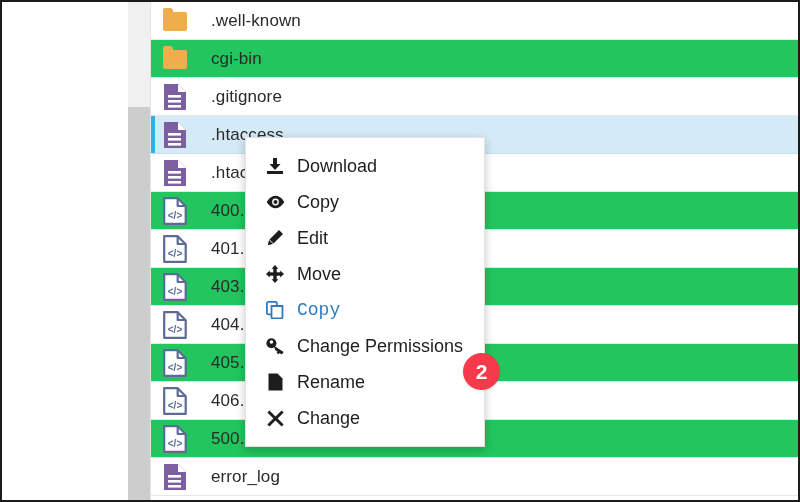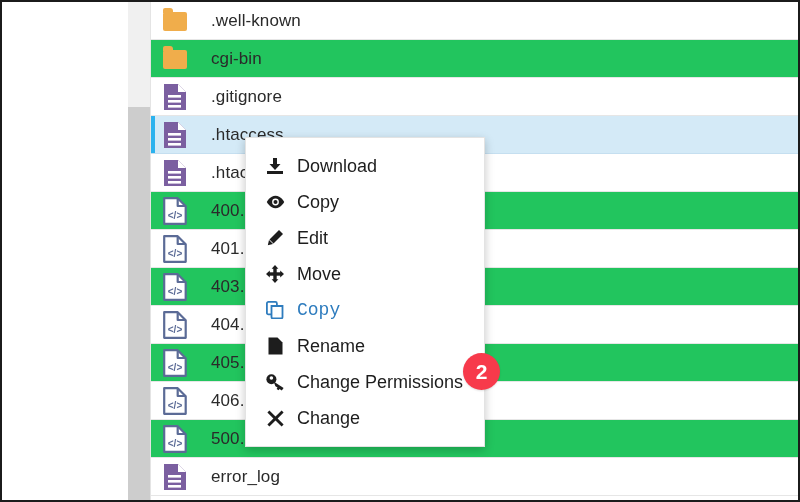--- a/index.html
+++ b/index.html
@@ -361,38 +361,38 @@
         <span class="menu-icon">
           <svg width="18" height="18" viewBox="0 0 18 18">
             <rect x="0.9" y="0.9" width="10" height="12.5" rx="1.5" fill="none" stroke="#2e7cbe" stroke-width="1.8"></rect>
             <path d="M5.5 5 h7 l4 0 v11 a1.5 1.5 0 0 1 -1.5 1.5 h-8 a1.5 1.5 0 0 1 -1.5 -1.5 z" fill="#ffffff" stroke="#2e7cbe" stroke-width="1.8"></path>
           </svg>
         </span>
         <span class="menu-label">Copy</span>
       </div>
       <div class="menu-item">
         <span class="menu-icon">
-          <svg width="15" height="18" viewBox="0 0 15 18">
-            <path d="M0.5 0.5 h9 l5 5 v12 h-14 z" fill="#1d1d1d"></path>
-          </svg>
-        </span>
-        <span class="menu-label">Rename</span>
-      </div>
-      <div class="menu-item">
-        <span class="menu-icon">
           <svg width="19" height="18" viewBox="0 0 19 18">
             <circle cx="5.4" cy="6.2" r="5" fill="#1d1d1d"></circle>
             <circle cx="5.4" cy="5" r="1.8" fill="#ffffff"></circle>
             <path d="M7.6 8.6 l10 6.4 l-1.8 2.4 l-2.3 -1.5 l-0.9 1.3 l-2 -1.3 l0.9 -1.3 l-2.1 -1.4 z" fill="#1d1d1d"></path>
           </svg>
         </span>
         <span class="menu-label">Change Permissions</span>
       </div>
       <div class="menu-item">
         <span class="menu-icon">
+          <svg width="15" height="18" viewBox="0 0 15 18">
+            <path d="M0.5 0.5 h9 l5 5 v12 h-14 z" fill="#1d1d1d"></path>
+          </svg>
+        </span>
+        <span class="menu-label">Rename</span>
+      </div>
+      <div class="menu-item">
+        <span class="menu-icon">
           <svg width="17" height="17" viewBox="0 0 17 17">
             <path d="M2.4 0.4 L8.5 6.4 L14.6 0.4 L16.6 2.4 L10.6 8.5 L16.6 14.6 L14.6 16.6 L8.5 10.6 L2.4 16.6 L0.4 14.6 L6.4 8.5 L0.4 2.4 z" fill="#1d1d1d"></path>
           </svg>
         </span>
         <span class="menu-label">Change</span>
       </div>
     </div>
 
   <div class="badge">2</div>
 

